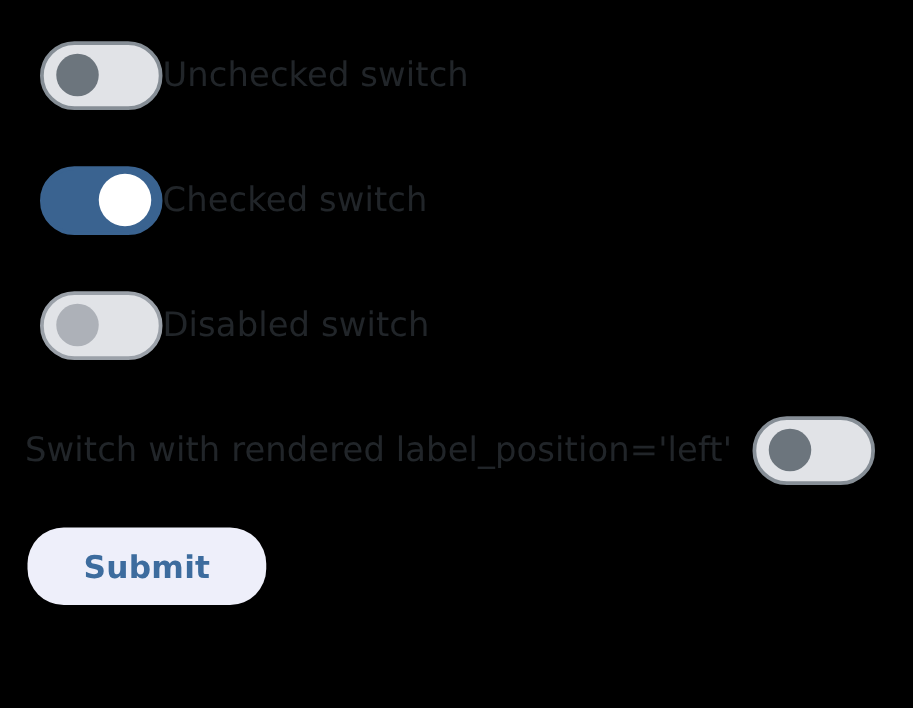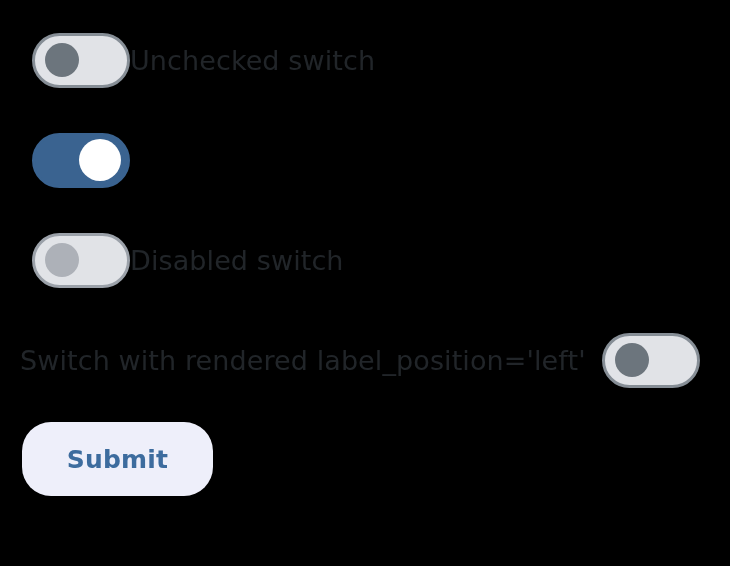--- a/index.html
+++ b/index.html
@@ -114,21 +114,21 @@
     margin-left: 0;
     margin-right: 12px;
   }
 
   
   .submit-button {
     position: absolute;
     left: 22px;
     top: 422px;
     width: 191px;
-    height: 74px;
+    height: 62px;
     border: none;
     border-radius: 29px;
     background: #eeeffa;
     color: #3d6c9e;
     font-family: "DejaVu Sans", "Liberation Sans", sans-serif;
     font-size: 25px;
     font-weight: bold;
     letter-spacing: 0.2px;
     cursor: pointer;
     padding: 0;
@@ -143,20 +143,21 @@
     <div class="switch off" role="switch" aria-checked="false">
       <span class="thumb"></span>
     </div>
     <span class="switch-label">Unchecked switch</span>
   </div>
 
   <div class="switch-row label-right row-2">
     <div class="switch on" role="switch" aria-checked="true">
       <span class="thumb"></span>
     </div>
+    <span class="switch-label">Checked switch</span>
   </div>
 
   <div class="switch-row label-right row-3">
     <div class="switch disabled" role="switch" aria-checked="false" aria-disabled="true">
       <span class="thumb"></span>
     </div>
     <span class="switch-label">Disabled switch</span>
   </div>
 
   <div class="switch-row label-left row-4">

